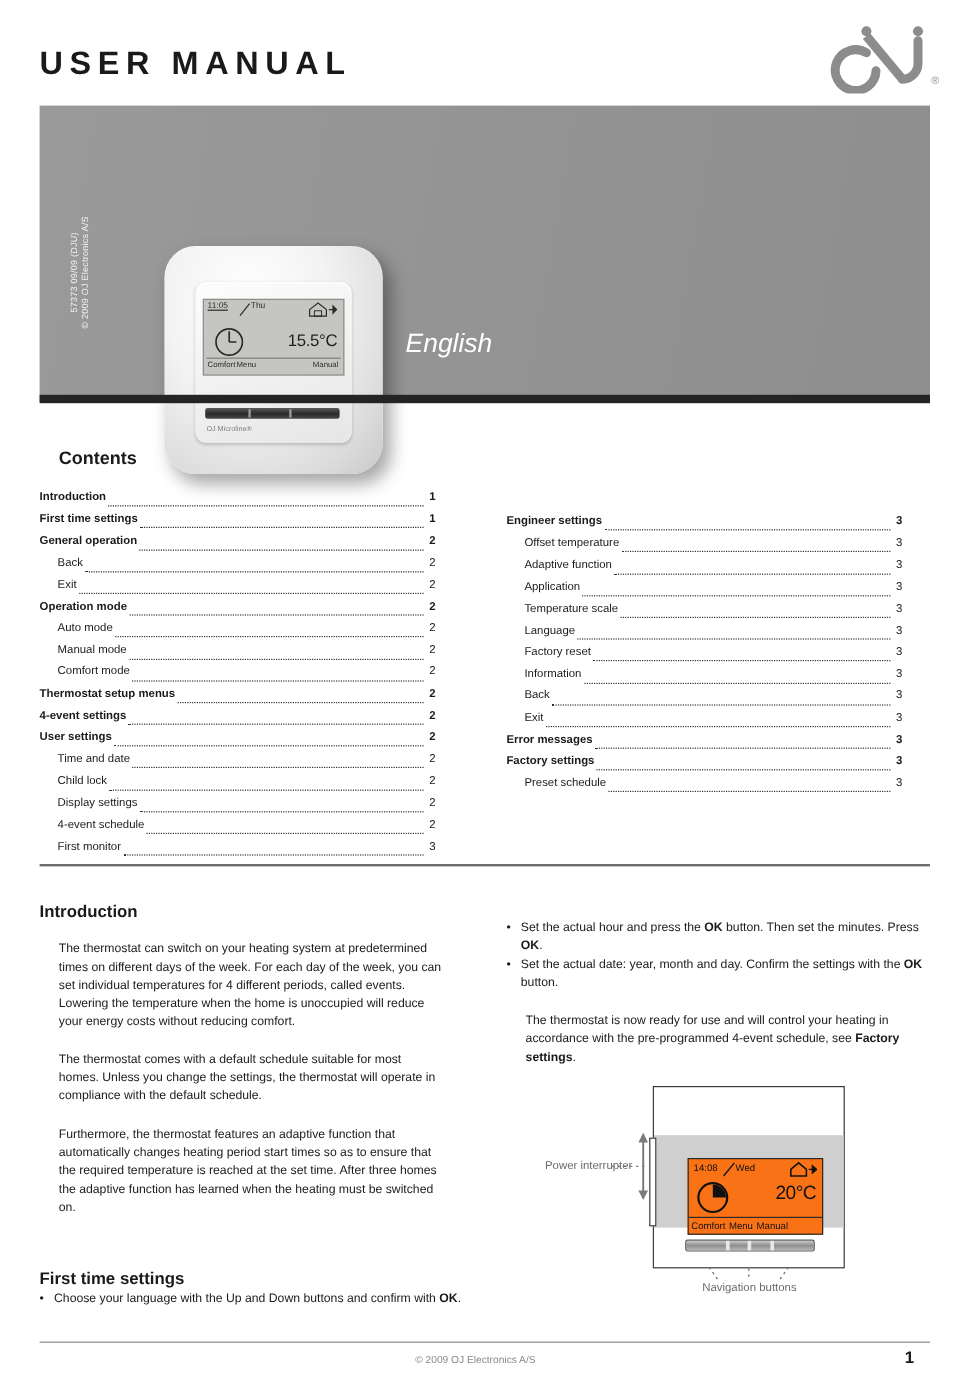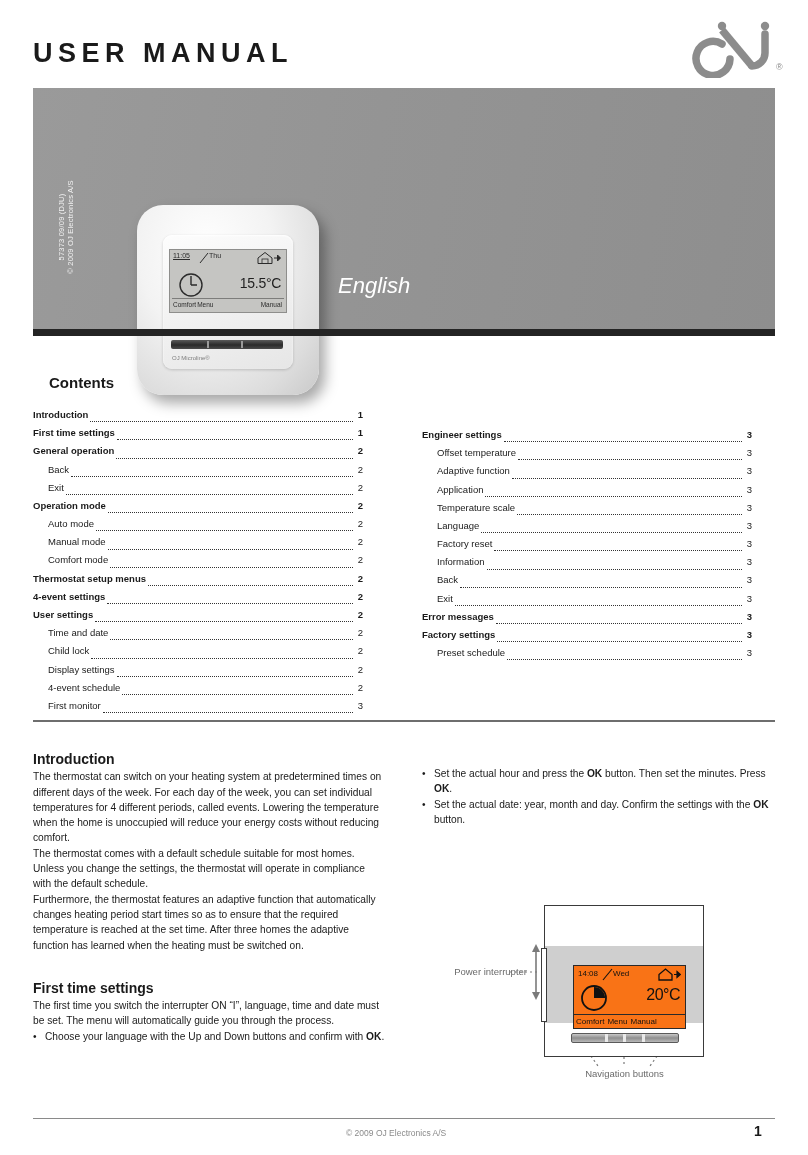--- a/index.html
+++ b/index.html
@@ -135,21 +135,21 @@
   .divider {
     position: absolute; left: 33px; top: 720px;
     width: 742px; height: 2px; background: #6e6e6e;
   }
 
   
   .body-col { position: absolute; width: 352px; font-size: 10.2px; line-height: 15.3px; }
   .body-left { left: 33px; top: 752px; }
   .body-right { left: 422px; top: 766px; }
   .sec-head { font-size: 14px; font-weight: bold; margin-bottom: 2px; }
-  .para { margin: 0; text-align: left; }
+  .para { margin: 16px; text-align: left; }
   .bullet { display: flex; margin-top: 0px; }
   .bullet .bdot { flex: 0 0 12px; }
   .bullet .btxt { flex: 1 1 auto; }
   .gap { height: 28px; }
   b { font-weight: bold; }
 
   
   .diagram { position: absolute; left: 422px; top: 900px; width: 355px; height: 200px; }
   .dia-body {
     position: absolute; left: 122px; top: 5px; width: 160px; height: 152px;
@@ -427,36 +427,36 @@
 
 <div class="divider"></div>
 
 <div class="body-col body-left">
   <div class="sec-head">Introduction</div>
   <p class="para">The thermostat can switch on your heating system at predetermined times on different days of the week. For each day of the week, you can set individual temperatures for 4 different periods, called events. Lowering the temperature when the home is unoccupied will reduce your energy costs without reducing comfort.</p>
   <p class="para">The thermostat comes with a default schedule suitable for most homes. Unless you change the settings, the thermostat will operate in compliance with the default schedule.</p>
   <p class="para">Furthermore, the thermostat features an adaptive function that automatically changes heating period start times so as to ensure that the required temperature is reached at the set time. After three homes the adaptive function has learned when the heating must be switched on.</p>
   <div class="gap"></div>
   <div class="sec-head">First time settings</div>
-  <p class="para">The first time you switch the interrupter ON “I”, language, time and date must be set. The menu will automatically guide you through the process.</p>
   <div class="bullet">
     <span class="bdot">•</span>
     <span class="btxt"><span>Choose your language with the Up and Down buttons and confirm with </span><b>OK</b><span>.</span></span>
   </div>
 </div>
 
 <div class="body-col body-right">
   <div class="bullet">
     <span class="bdot">•</span>
     <span class="btxt"><span>Set the actual hour and press the </span><b>OK</b><span> button. Then set the minutes. Press </span><b>OK</b><span>.</span></span>
   </div>
   <div class="bullet">
     <span class="bdot">•</span>
     <span class="btxt"><span>Set the actual date: year, month and day. Confirm the settings with the </span><b>OK</b><span> button.</span></span>
   </div>
+  <p class="para"><span>The thermostat is now ready for use and will control your heating in accordance with the pre-programmed 4-event schedule, see </span><b>Factory settings</b><span>.</span></p>
 </div>
 
 <div class="diagram">
   <svg class="dia-svg" viewBox="0 0 355 200">
     <line x1="88" y1="72" x2="118" y2="72" stroke="#7a7a7a" stroke-width="1.2" stroke-dasharray="2,3"></line>
     <line x1="114" y1="48" x2="114" y2="96" stroke="#7a7a7a" stroke-width="1.6"></line>
     <path d="M114,44 L110,52 L118,52 Z" fill="#7a7a7a"></path>
     <path d="M114,100 L110,92 L118,92 Z" fill="#7a7a7a"></path>
     <line x1="166" y1="152" x2="176" y2="166" stroke="#7a7a7a" stroke-width="1.2" stroke-dasharray="2,3"></line>
     <line x1="202" y1="152" x2="202" y2="166" stroke="#7a7a7a" stroke-width="1.2" stroke-dasharray="2,3"></line>

